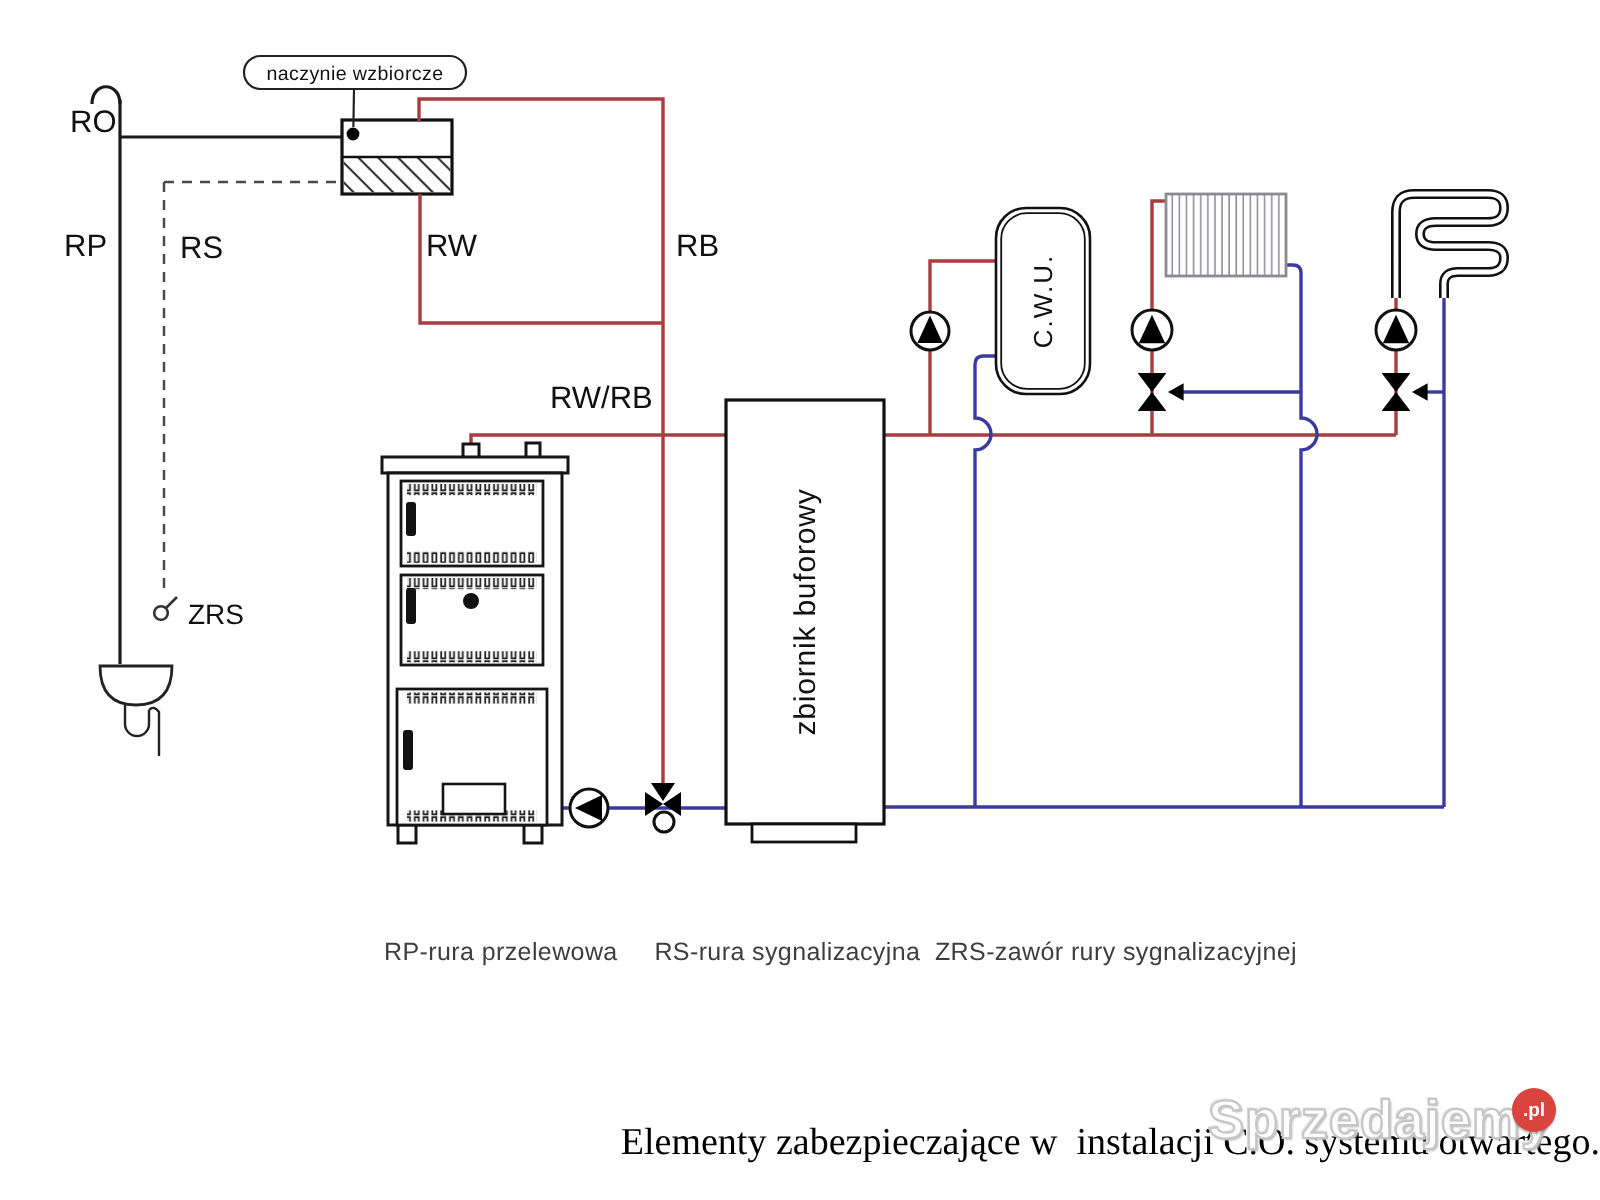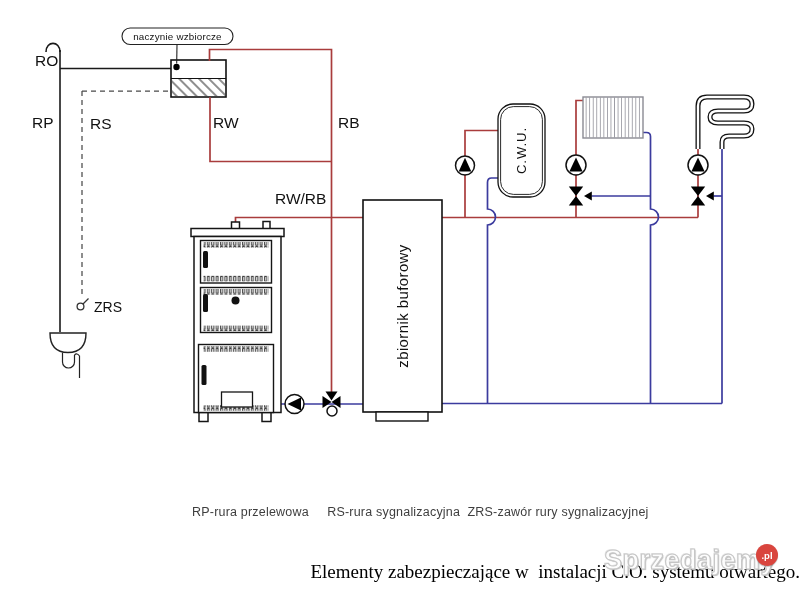--- a/index.html
+++ b/index.html
@@ -16,21 +16,21 @@
   svg text{font-family:"Liberation Sans",sans-serif;fill:#111;}
   .lbl{font-size:15.5px;}
   .lbl-sm{font-size:14px;}
   .vessel-lbl{font-size:9.8px;letter-spacing:.2px;}
   .tank-lbl{font-size:15px;letter-spacing:.4px;}
   .cwu-lbl{font-size:13px;letter-spacing:1px;}
   .legend{
     position:absolute;color:#3e3e3e;font-size:12.5px;white-space:pre;letter-spacing:.2px;
   }
   .legend.l1{left:188px;top:451px;}
-  .legend.l2{left:192px;top:469px;margin-top:36px;}
+  .legend.l2{left:192px;top:469px;}
   .caption{
     position:absolute;left:0;right:0;top:561px;text-align:right;color:#000;
     font-family:"Liberation Serif",serif;font-size:19px;white-space:pre;
   }
   .watermark{position:absolute;left:604px;top:545px;width:190px;height:45px;}
   .wm-text{
     font-size:27px;font-weight:700;letter-spacing:.5px;color:#fdfdfd;
     -webkit-text-stroke:1.1px #c6c6c6;
     text-shadow:1px 1px 1px #bfbfbf, -1px -1px 0 #e9e9e9;
   }

